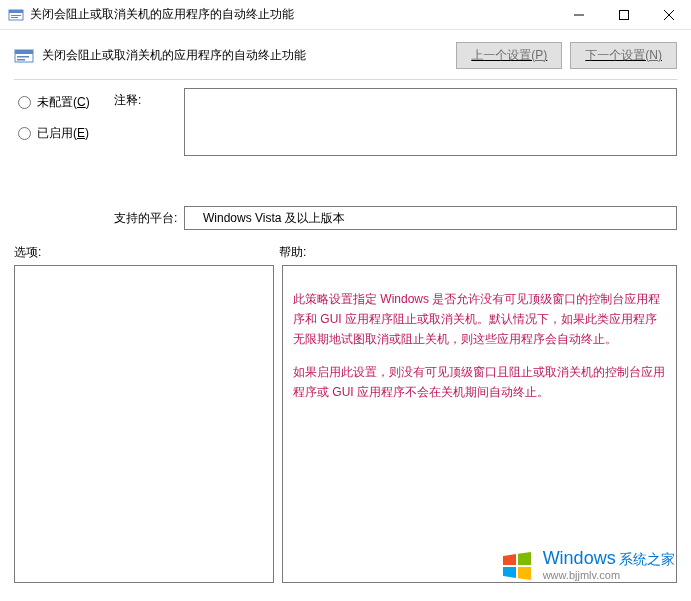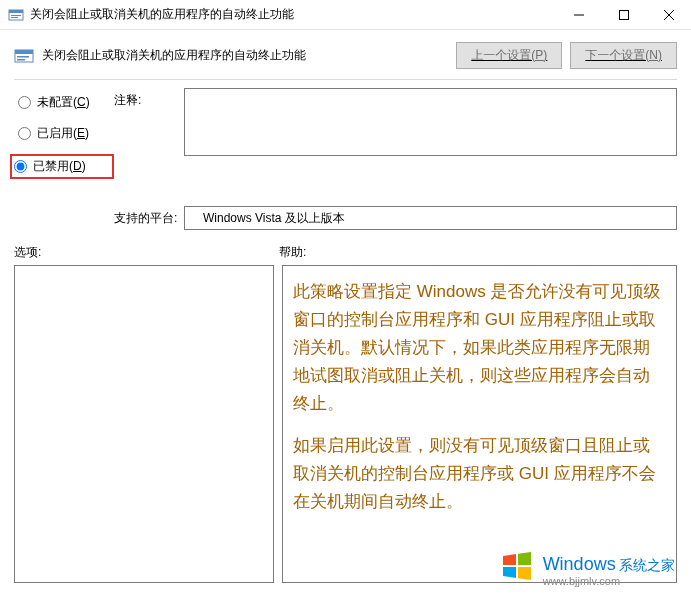--- a/index.html
+++ b/index.html
@@ -123,33 +123,33 @@
       height: 318px;
     }
     .panel {
       border: 1px solid #7a7a7a;
       background: #fff;
       overflow: auto;
     }
     .panel-options { width: 260px; }
     .panel-help {
       flex: 1;
-      padding: 12px 10px;
-      font-size: 17px;
+      padding: 24px 10px;
+      font-size: 12px;
       line-height: 1.65;
-      color: #a16207;
+      color: #be185d;
     }
     .panel-help p { margin-bottom: 14px; }
 
     .watermark {
       position: absolute;
       right: 16px;
       bottom: 14px;
       display: flex;
-      align-items: flex-end;
+      align-items: flex-start;
       gap: 8px;
     }
     .watermark .wm-text { text-align: left; }
     .watermark .wm-title { color: #0078d4; font-size: 18px; font-weight: 400; }
     .watermark .wm-url { color: #888; font-size: 11px; }
   </style>
 </head>
 <body>
 
 <div class="titlebar">
@@ -207,24 +207,20 @@
 <div class="config-area">
   <div class="radio-col">
     <label class="radio-item">
       <input type="radio" name="state" style="">
       <span><span>未配置(</span><span class="underline">C</span><span>)</span></span>
     </label>
     <label class="radio-item">
       <input type="radio" name="state" style="">
       <span><span>已启用(</span><span class="underline">E</span><span>)</span></span>
     </label>
-    <label class="radio-item highlight">
-      <input type="radio" name="state" checked="" style="">
-      <span><span>已禁用(</span><span class="underline">D</span><span>)</span></span>
-    </label>
   </div>
 
   <div class="fields-col">
     <div class="field-row">
       <span class="field-label">注释:</span>
       <textarea class="comment-box" style=""></textarea>
     </div>
     <div class="field-row">
       <span class="field-label">支持的平台:</span>
       <input class="platform-box" readonly="" value="Windows Vista 及以上版本" style="">

